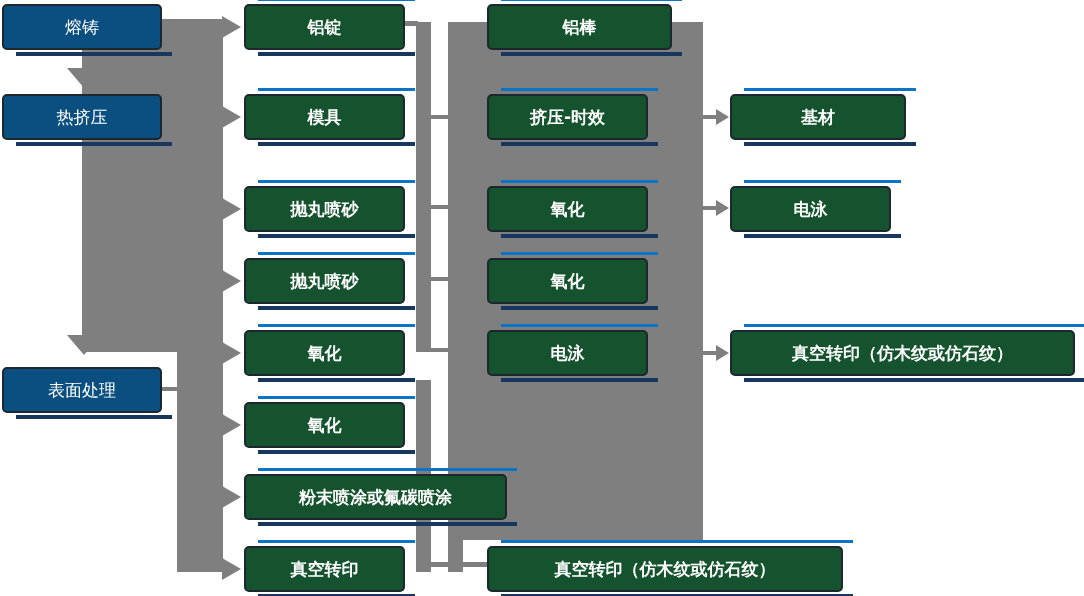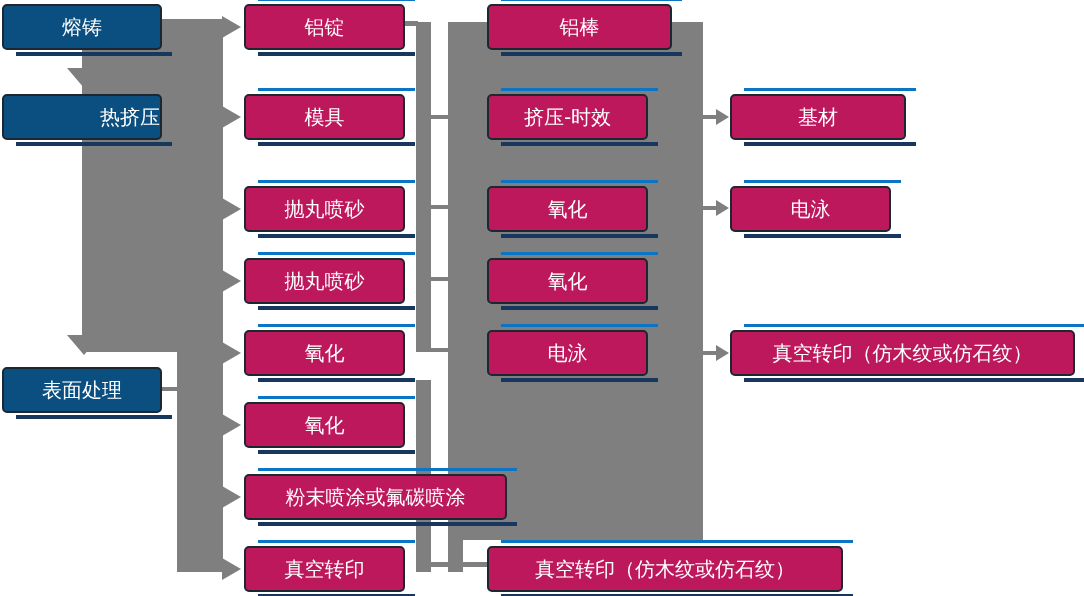--- a/index.html
+++ b/index.html
@@ -12,23 +12,23 @@
   .conn { position:absolute; background:#7f7f7f; z-index:1; }
   .arr  { position:absolute; width:0; height:0; z-index:1; }
   .arr-right { border-top:11px solid transparent; border-bottom:11px solid transparent; border-left:19px solid #7f7f7f; }
   .arr-right-sm { border-top:8px solid transparent; border-bottom:8px solid transparent; border-left:13px solid #7f7f7f; }
   .arr-down { border-left:17px solid transparent; border-right:17px solid transparent; border-top:20px solid #7f7f7f; }
   
   .node {
     position:absolute; box-sizing:border-box; z-index:2;
     display:flex; align-items:center; justify-content:center;
     border:2px solid #1c2730; border-radius:5px;
-    color:#ffffff; font-size:20px; line-height:1; white-space:nowrap;
+    color:#ffffff; font-size:17px; line-height:1; white-space:nowrap;
   }
-  .node.blue { background:#be185d; }
+  .node.blue { background:#14532d;font-weight:bold; }
   .node.dark { background:#0a4f80; }
   .node::after {
     content:""; position:absolute; left:12px; bottom:-8px;
     width:100%; height:4px; background:#17375e;
   }
   .node.blue::before {
     content:""; position:absolute; left:12px; top:-8px;
     width:100%; height:3px; background:#0b74c4;
   }
 </style>
@@ -69,21 +69,21 @@
   <div class="arr arr-right-sm" style="left:716px;top:109px;"></div>
   <div class="conn" style="left:703px;top:206px;width:13px;height:4px;"></div>
   <div class="arr arr-right-sm" style="left:716px;top:200px;"></div>
   <div class="conn" style="left:703px;top:351px;width:13px;height:4px;"></div>
   <div class="arr arr-right-sm" style="left:716px;top:345px;"></div>
 
   <div id="nodes">
       <div class="node dark" style="left: 2px; top: 4px; width: 160px; height: 46px;">
         <span>熔铸</span>
       </div>
-      <div class="node dark" style="left: 2px; top: 94px; width: 160px; height: 46px; justify-content: flex-end;">
+      <div class="node dark" style="left: 2px; top: 94px; width: 160px; height: 46px;">
         <span>热挤压</span>
       </div>
       <div class="node dark" style="left: 2px; top: 367px; width: 160px; height: 46px;">
         <span>表面处理</span>
       </div>
       <div class="node blue" style="left: 244px; top: 4px; width: 161px; height: 46px;">
         <span>铝锭</span>
       </div>
       <div class="node blue" style="left: 244px; top: 94px; width: 161px; height: 46px;">
         <span>模具</span>

